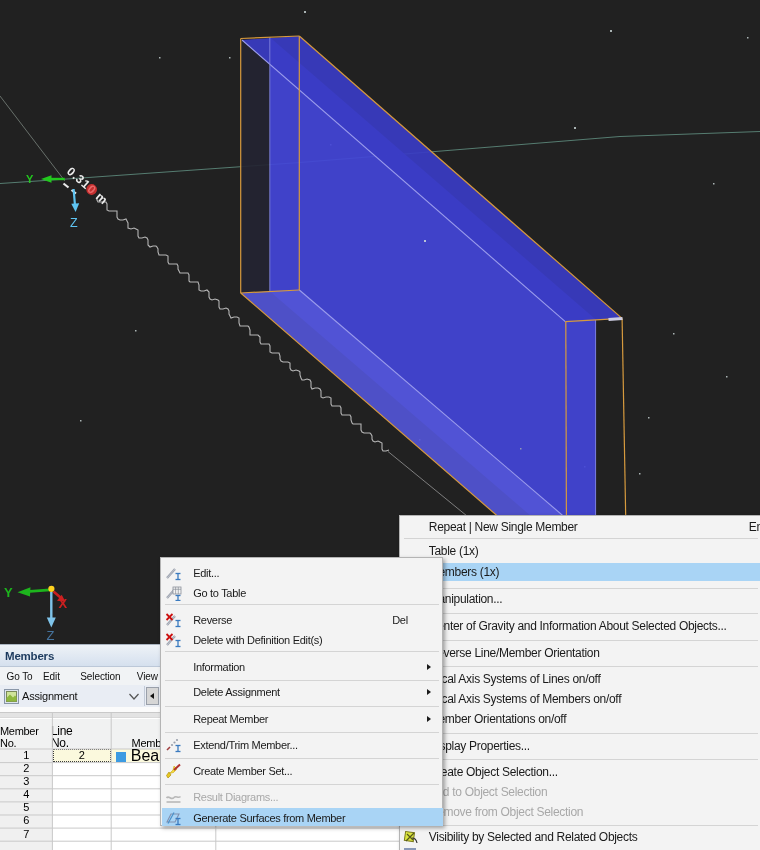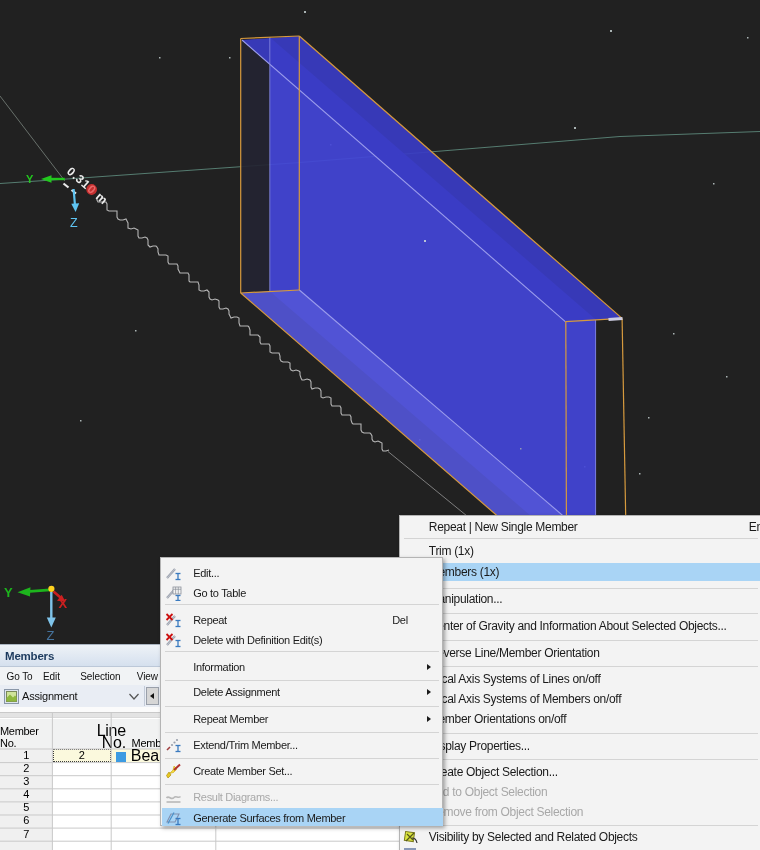--- a/index.html
+++ b/index.html
@@ -145,21 +145,21 @@
   <div style="position:absolute;left:0;top:67px;width:470px;height:6px;background:#e3e3e3;border-top:1px solid #c9c9c9;border-bottom:1px solid #d9d9d9"></div>
   <div style="position:absolute;left:0;top:74px;width:470px;height:29.5px;background:#f1f2f2"></div>
 
   <div style="position:absolute;left:0;top:103.5px;width:52.4px;height:102.5px;background:#f0f0f0"></div>
 
   <div style="position:absolute;left:52.9px;top:104px;width:163px;height:13.1px;background:#fbf9dd"></div>
 
   <div style="position:absolute;left:52.9px;top:104px;width:57.8px;height:13.1px;border:1px dotted #3b3b3b"></div>
 
   <div style="position:absolute;left:0;top:73px;width:52.4px;text-align:left;font-size:11px;color:#000;letter-spacing:-0.3px;line-height:12px;padding-top:7px">Member<br>No.</div>
-  <div style="position:absolute;left:67px;top:73px;width:58.8px;text-align:right;font-size:16px;color:#000;letter-spacing:-0.3px;line-height:12px;padding-top:7px">Line<br>No.</div>
+  <div style="position:absolute;left:51px;top:73px;width:58.8px;text-align:left;font-size:12px;color:#000;letter-spacing:-0.3px;line-height:12px;padding-top:7px">Line<br>No.</div>
   <div style="position:absolute;left:111.2px;top:73px;width:104.6px;text-align:center;font-size:11px;color:#000;letter-spacing:-0.3px;line-height:12px;padding-top:19px">Member Type</div>
 
   <svg style="position:absolute;left:0;top:61.5px" width="470" height="145">
     <g stroke="#c9c9c9" stroke-width="1">
       <line x1="52.4" y1="5.5" x2="52.4" y2="145"></line>
       <line x1="111.2" y1="5.5" x2="111.2" y2="145"></line>
       <line x1="215.8" y1="5.5" x2="215.8" y2="145"></line>
       <line x1="0" y1="42" x2="470" y2="42"></line>
       <line x1="0" y1="55.6" x2="470" y2="55.6"></line>
       <line x1="0" y1="68.7" x2="470" y2="68.7"></line>
@@ -183,21 +183,21 @@
   </div>
   <div style="position:absolute;left:52.4px;top:104px;width:58.8px;height:13.1px;font-size:11px;color:#000;text-align:center;line-height:13.1px">2</div>
   <div style="position:absolute;left:130.8px;top:104px;height:28px;font-size:16px;color:#000;line-height:13.1px">Beam</div>
 </div>
 
 <div id="rmenu" style="position:absolute;left:398.8px;top:514.5px;width:363px;height:340px;background:#f3f3f3;border:1px solid #b4b4b4;box-shadow:2px 2px 4px rgba(0,0,0,0.35)">
 <div style="position:absolute;left:0.5px;top:47px;width:361px;height:18px;background:#a9d4f5"></div>
 <div class="mtxt " style="top:11px">Repeat | New Single Member</div>
 <div class="mtxt" style="left:349px;top:11px">Enter</div>
 <div class="sep" style="top:22px"></div>
-<div class="mtxt " style="top:35px">Trim (1x)</div>
+<div class="mtxt " style="top:35px">Table (1x)</div>
 <div class="mtxt " style="top:56px">Members (1x)</div>
 <div class="sep" style="top:72px"></div>
 <div class="mtxt " style="top:83px">Manipulation...</div>
 <div class="sep" style="top:97px"></div>
 <div class="mtxt " style="top:110px">Center of Gravity and Information About Selected Objects...</div>
 <div class="sep" style="top:124px"></div>
 <div class="mtxt " style="top:137px">Reverse Line/Member Orientation</div>
 <div class="sep" style="top:150.5px"></div>
 <div class="mtxt " style="top:163.5px">Local Axis Systems of Lines on/off</div>
 <div class="mtxt " style="top:183.5px">Local Axis Systems of Members on/off</div>
@@ -216,21 +216,21 @@
 <path d="M10,9 q4,0 5,5" stroke="#333" stroke-width="1.2" fill="none"></path>
 </svg>
 <div style="position:absolute;left:4px;top:332.5px;width:12px;height:3px;background:#8898b8"></div>
 </div>
 
 <div id="lmenu" style="position:absolute;left:160.2px;top:557.3px;width:282.6px;height:268.5px;background:#f3f3f3;border:1px solid #b4b4b4;box-shadow:2px 2px 4px rgba(0,0,0,0.35)">
 <div style="position:absolute;left:0.5px;top:250px;width:281.6px;height:17.5px;background:#a9d4f5"></div>
 <div class="ltxt " style="top:14.5px">Edit...</div>
 <div class="ltxt " style="top:34.9px">Go to Table</div>
 <div class="sep" style="top:45.8px"></div>
-<div class="ltxt " style="top:61.3px">Repeat</div>
+<div class="ltxt " style="top:61.3px">Reverse</div>
 <div class="ltxt" style="left:231px;top:61.3px">Del</div>
 <div class="ltxt " style="top:81.8px">Delete with Definition Edit(s)</div>
 <div class="sep" style="top:93px"></div>
 <div class="ltxt " style="top:108.3px">Information</div>
 <div class="arrow" style="left:266px;top:108.3px;border-left-color:#1a1a1a"></div>
 <div class="sep" style="top:121.3px"></div>
 <div class="ltxt " style="top:134.2px">Delete Assignment</div>
 <div class="arrow" style="left:266px;top:134.2px;border-left-color:#1a1a1a"></div>
 <div class="sep" style="top:147.3px"></div>
 <div class="ltxt " style="top:160.5px">Repeat Member</div>

